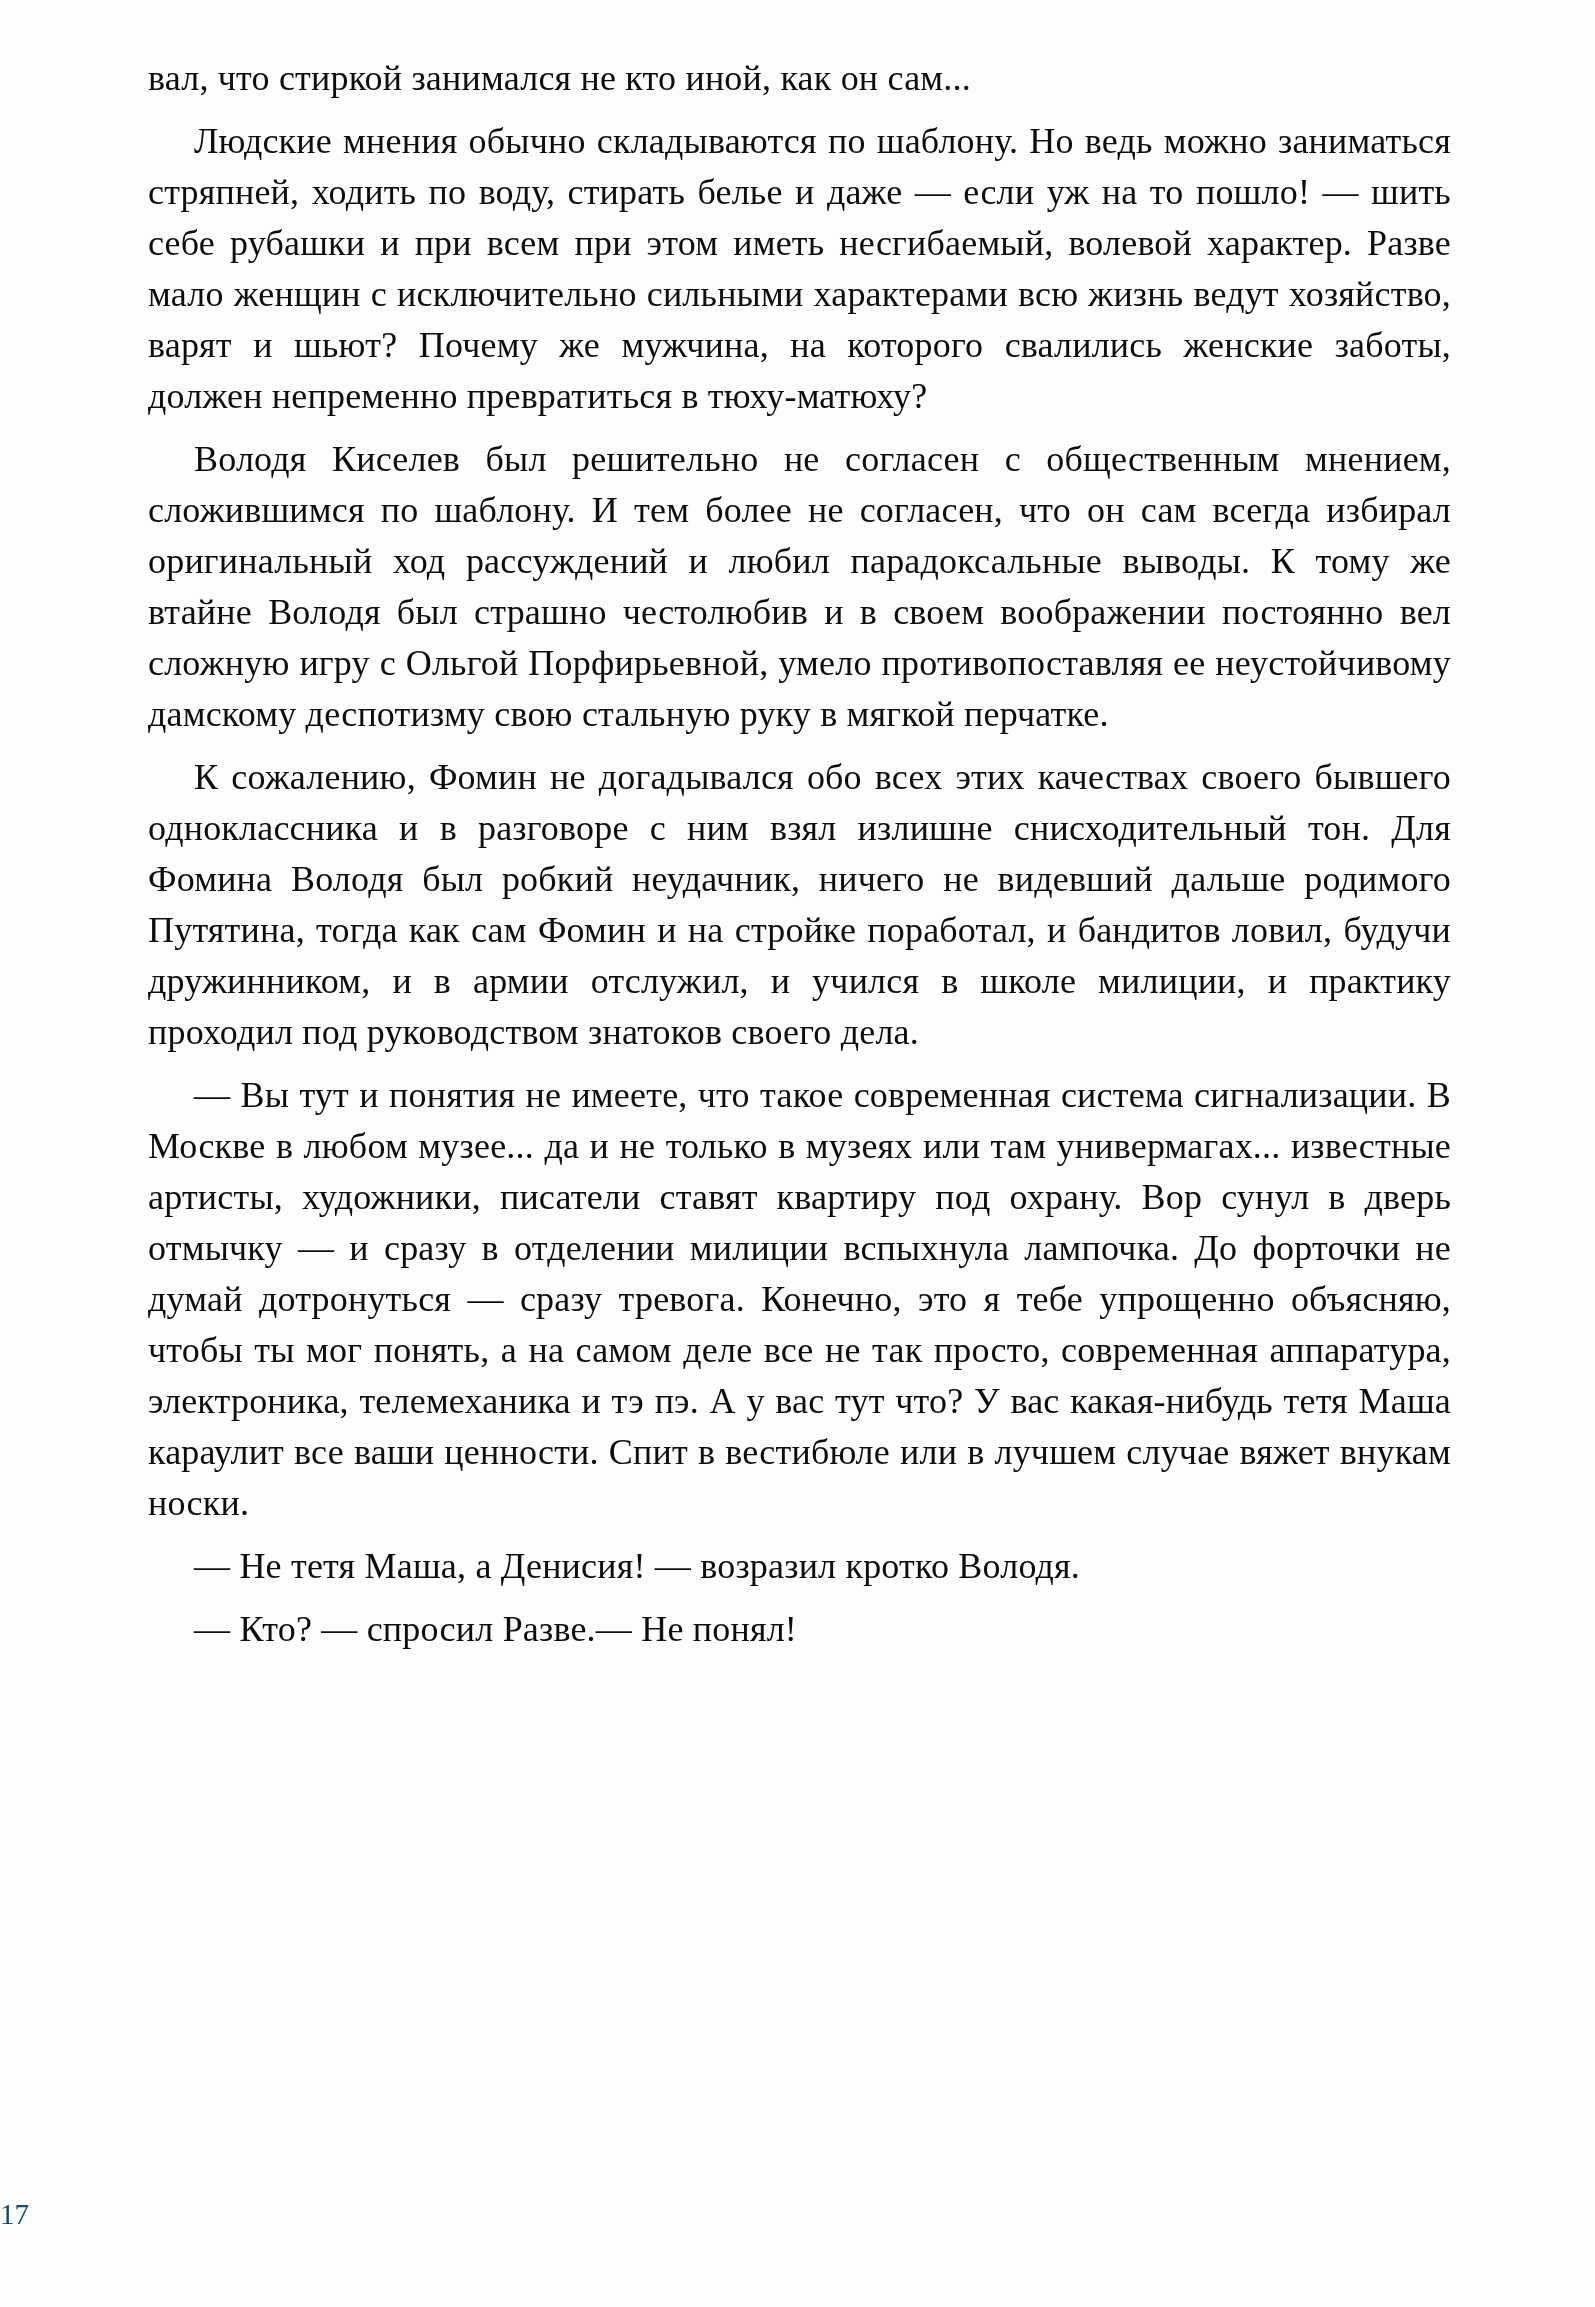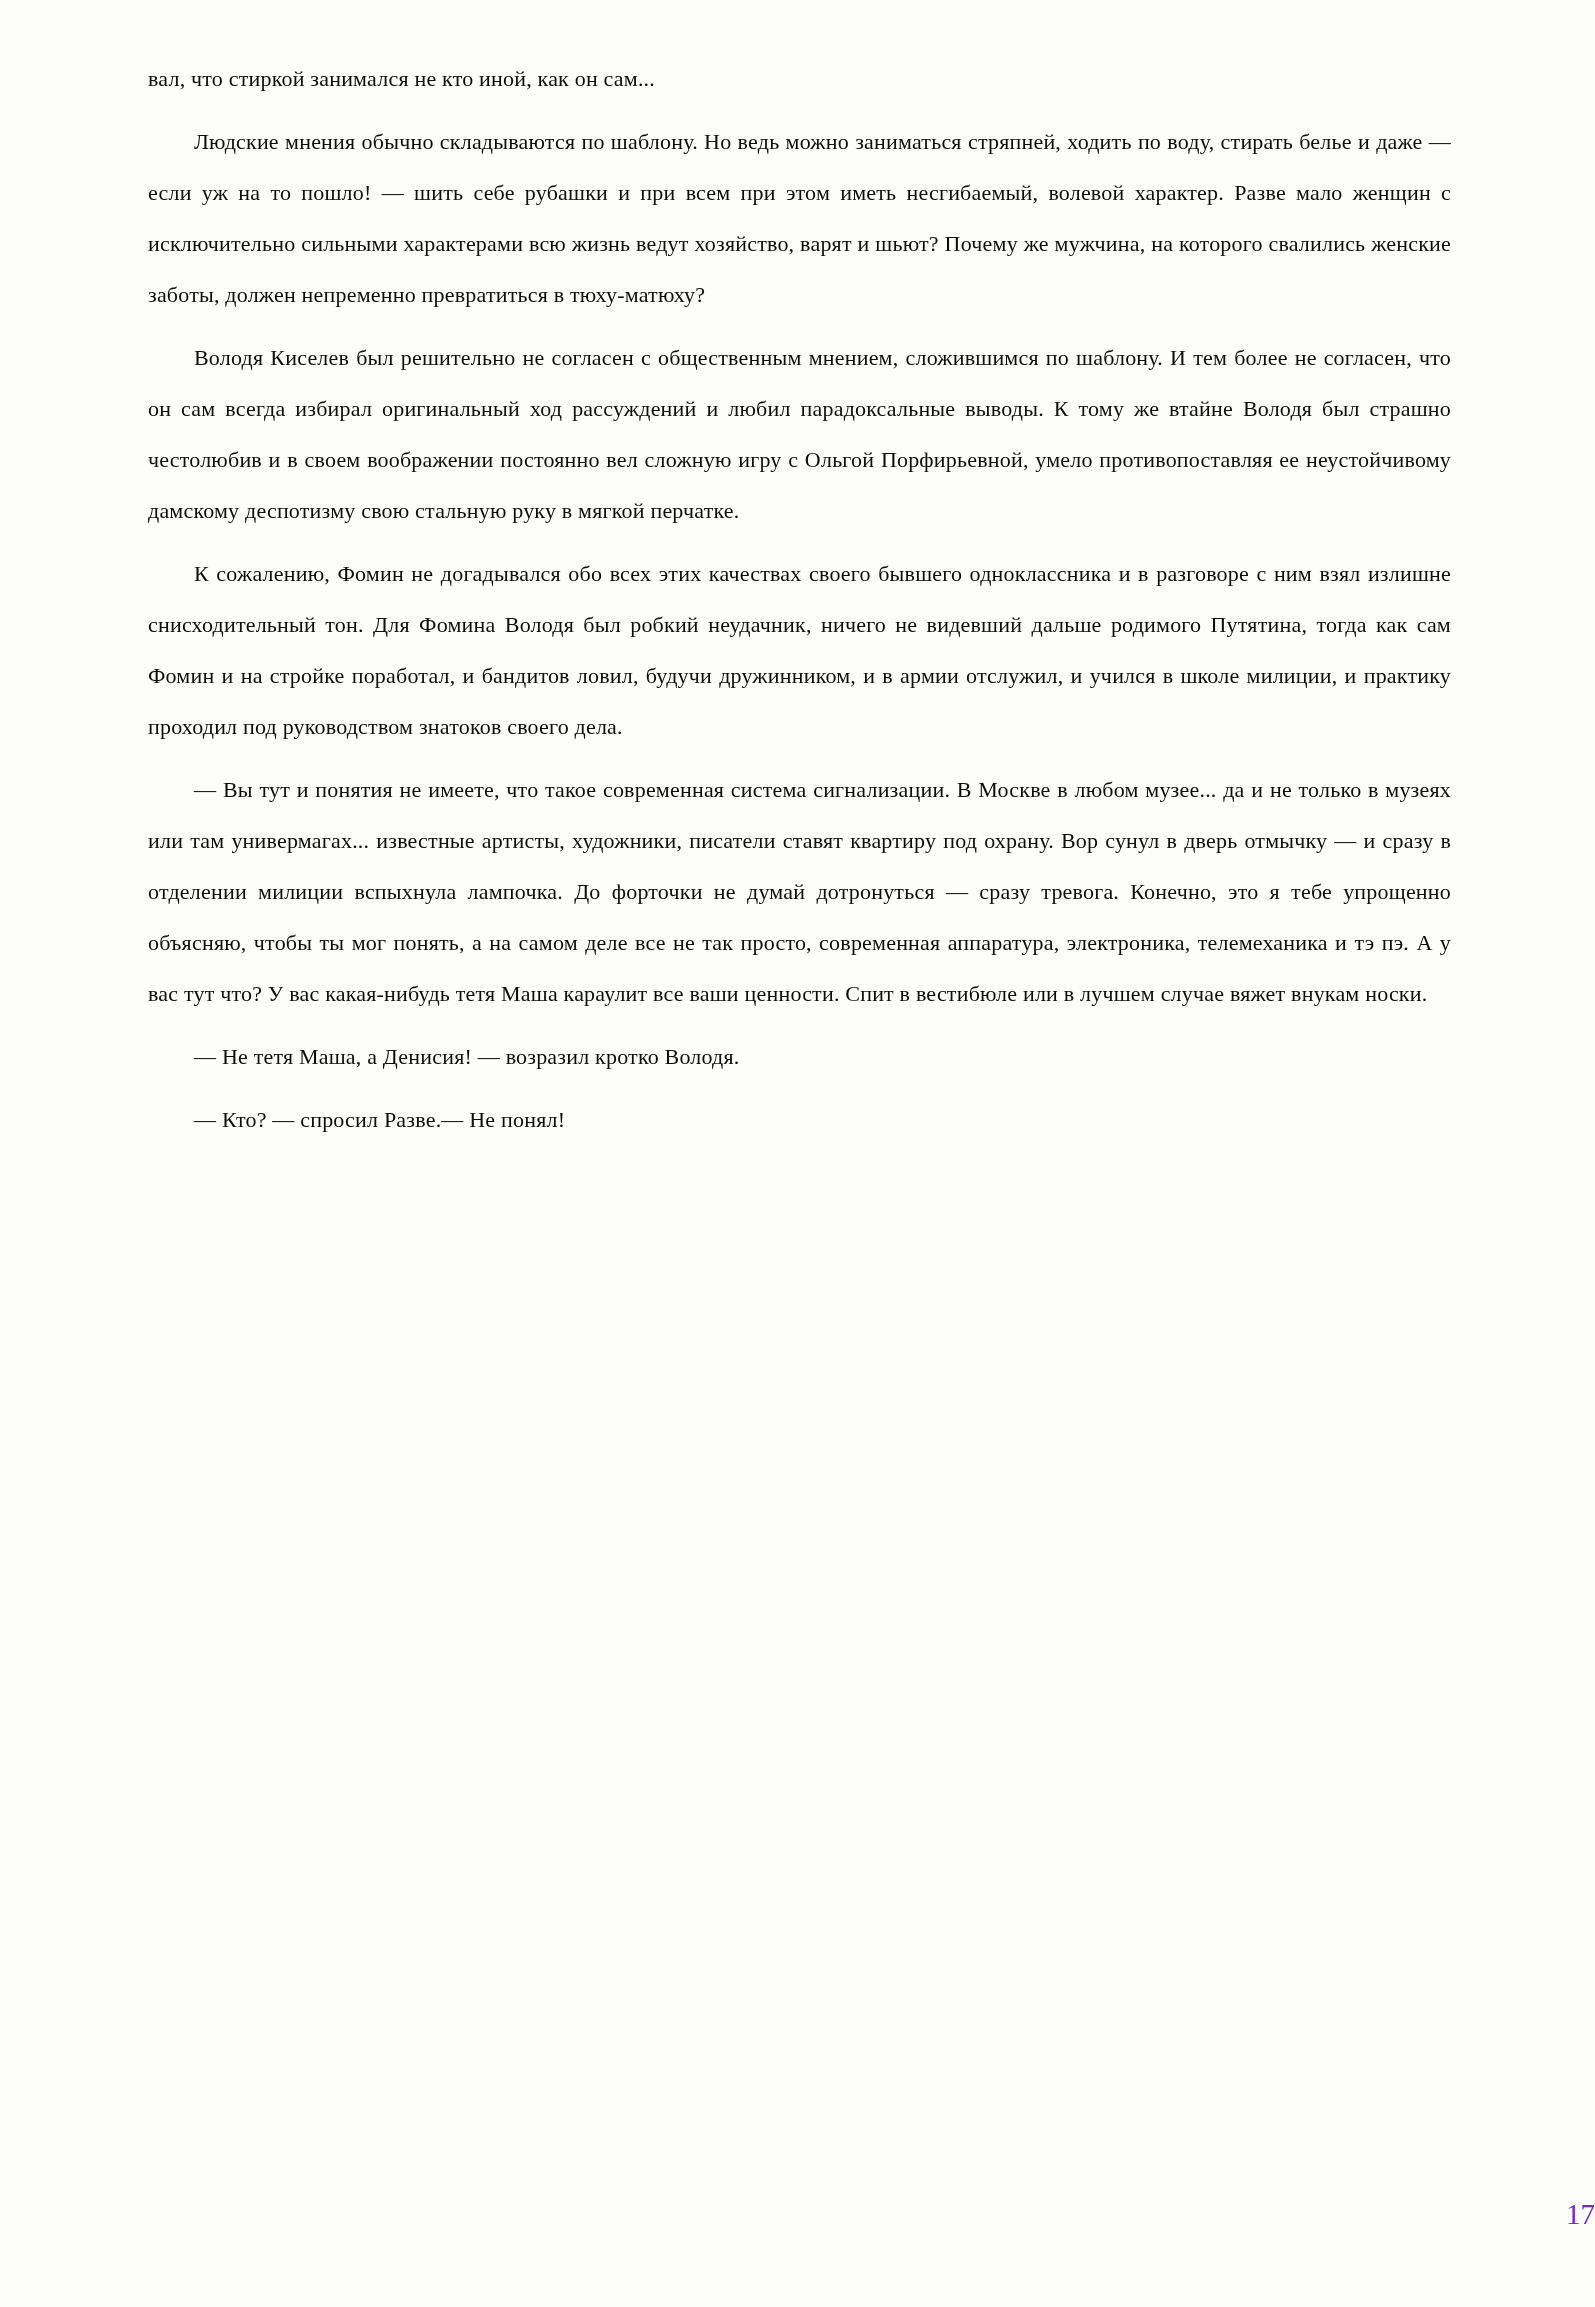--- a/index.html
+++ b/index.html
@@ -14,21 +14,21 @@
     background: #fdfdfb;
     box-sizing: border-box;
     overflow: hidden;
   }
   .text-block {
     position: absolute;
     left: 148px;
     top: 53px;
     width: 1303px;
     font-family: "Liberation Serif", "DejaVu Serif", serif;
-    font-size: 22px;
+    font-size: 36px;
     line-height: 51px;
     color: #0d0d0d;
     text-align: justify;
     text-justify: inter-word;
     letter-spacing: 0.2px;
   }
   .para {
     margin: 0;
     text-indent: 0;
     white-space: pre-wrap;
@@ -37,24 +37,24 @@
     text-indent: 46px;
   }
   .para + .para {
     margin-top: 12px;
   }
   .folio {
     position: absolute;
     left: 0;
     right: 0;
     top: 2198px;
-    text-align: right;
+    text-align: left;
     font-family: "Liberation Serif", "DejaVu Serif", serif;
     font-size: 29px;
-    color: #6d28d9;
+    color: #0c4a6e;
   }
 </style>
 </head>
 <body>
 
 <div class="page">
 
   <div class="text-block">
     <p class="para">вал, что стиркой занимался не кто иной, как он сам...</p>
     <p class="para indented">Людские мнения обычно складываются по шаблону. Но ведь можно заниматься стряпней, ходить по воду, стирать белье и даже — если уж на то пошло! — шить себе рубашки и при всем при этом иметь несгибаемый, волевой характер. Разве мало женщин с исключительно сильными характерами всю жизнь ведут хозяйство, варят и шьют? Почему же мужчина, на которого свалились женские заботы, должен непременно превратиться в тюху-матюху?</p>

